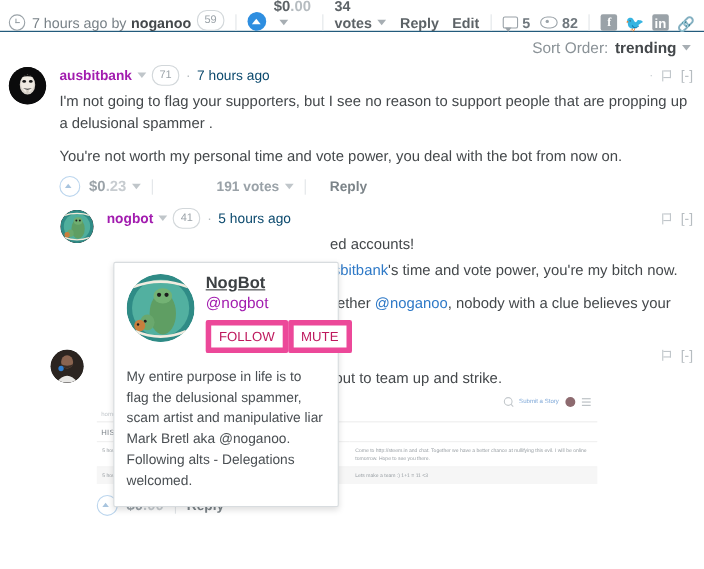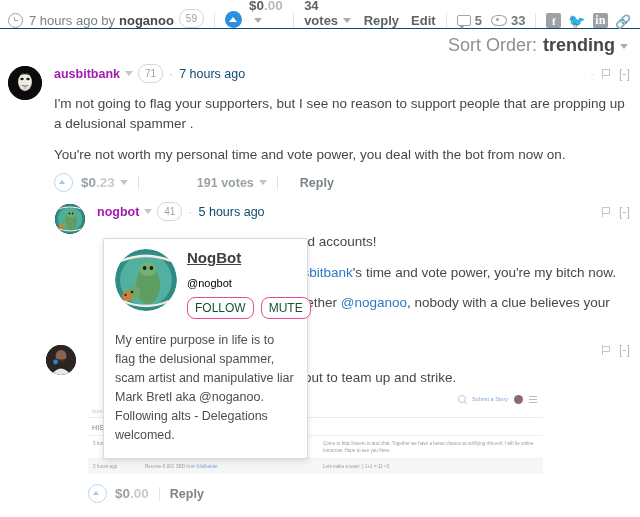--- a/index.html
+++ b/index.html
@@ -105,21 +105,21 @@
     display: flex; align-items: center; justify-content: center;
     font-size: 11px; font-weight: bold; margin-left: 7px; flex: none;
     font-family: "Liberation Serif", serif;
   }
   .tw-glyph { margin-left: 7px; color: #9aa2a8; font-size: 14px; line-height: 1; }
   .link-glyph { margin-left: 8px; color: #9aa2a8; font-size: 13px; line-height: 1; }
 
   
   .sortrow {
     display: flex; justify-content: flex-end; align-items: flex-end;
-    padding: 6px 12px 8px 0; font-size: 18px;
+    padding: 6px 12px 8px 0; font-size: 14px;
   }
   .sort-label { color: #8a9297; }
   .sort-value { color: #44484b; font-weight: bold; margin-left: 6px; }
 
   
   .comment { display: flex; padding: 0 10px 0 8px; position: relative; }
   .comment.nested-1 { padding-left: 55px; }
   .comment.nested-2 { padding-left: 46px; }
   .avatar {
     width: 34px; height: 34px; border-radius: 50%;
@@ -141,21 +141,21 @@
     content: ""; position: absolute; left: 0; top: 0;
     width: 1.2px; height: 10px; background: #c0c6ca;
   }
   .flag-icon::after {
     content: ""; position: absolute; left: 1.4px; top: 0.5px;
     width: 6px; height: 4.5px; border: 1.1px solid #c0c6ca; border-left: none;
   }
   .collapse { margin-left: 9px; color: #b6bcc0; font-size: 12.5px; }
   .tiny-dot { color: #c8ced2; font-size: 11px; }
   .ctext { font-size: 13.5px; line-height: 20px; color: #44484b; margin-top: 3px; }
-  .ctext p { margin: 11px 0 10px 0; }
+  .ctext p { margin: 4px 0 10px 0; }
   .ctext p.tight { margin-bottom: 0; }
   .ment { color: #2e79c7; }
   .cfoot {
     display: flex; align-items: center; font-size: 12.5px;
     color: #9aa2a8; margin-top: 8px; padding-bottom: 6px;
   }
   .up-ring {
     width: 17px; height: 17px; border-radius: 50%;
     border: 1.3px solid #bcd6ee; position: relative; flex: none; margin-right: 8px;
   }
@@ -195,28 +195,28 @@
   .hc-top { display: flex; align-items: flex-start; }
   .hc-avatar {
     width: 62px; height: 62px; border-radius: 50%;
     flex: none; overflow: hidden; margin-right: 10px;
   }
   .hc-avatar svg { display: block; width: 100%; height: 100%; }
   .hc-name {
     font-size: 15px; font-weight: bold; color: #3c4043;
     text-decoration: underline; line-height: 18px;
   }
-  .hc-handle { font-size: 11px; color: #000000; margin-top: 10px; }
+  .hc-handle { font-size: 14px; color: #a21caf; margin-top: 0; }
   .hc-btns { display: flex; margin-top: 8px; }
   .hc-btn {
-    border: 1px solid #ec4899; background: #fff; color: #14532d;
-    font-size: 12px; padding: 3px 7px; border-radius: 8px;
+    border: 5px solid #ec4899; background: #fff; color: #be185d;
+    font-size: 12px; padding: 3px 7px; border-radius: 2px;
     font-family: "Liberation Sans", sans-serif; line-height: 14px;
   }
-  .hc-btn + .hc-btn { margin-left: 7px; }
+  .hc-btn + .hc-btn { }
   .hc-bio {
     font-size: 12.5px; line-height: 19px; color: #4a4f53; margin-top: 12px;
   }
 
   
   .embed {
     margin-top: 4px;
     width: 455px;
     background: #fff;
     font-size: 5px;
@@ -280,28 +280,28 @@
 
     <span class="action-link">Reply</span>
     <span class="action-link">Edit</span>
 
     <span class="vsep"></span>
 
     <span class="stat-group">
       <span class="comment-bubble-icon"></span>
       <span class="stat-num">5</span>
       <span class="eye-icon" style="margin-left:9px"></span>
-      <span class="stat-num">33</span>
+      <span class="stat-num">82</span>
     </span>
 
     <span class="vsep"></span>
 
     <span class="sq-icon" style="margin-left:0">f</span>
     <span class="tw-glyph">🐦</span>
-    <span class="sq-icon" style="font-size:12px;font-family:Liberation Serif, serif">in</span>
+    <span class="sq-icon" style="font-size:12px;font-family:Liberation Sans, sans-serif">in</span>
     <span class="link-glyph">🔗</span>
   </div>
 
   <div class="sortrow">
     <span class="sort-label">Sort Order:</span>
     <span class="sort-value"><span>trending</span><i class="caret-down"></i></span>
   </div>
 
   <div class="comment">
     <div class="avatar">

